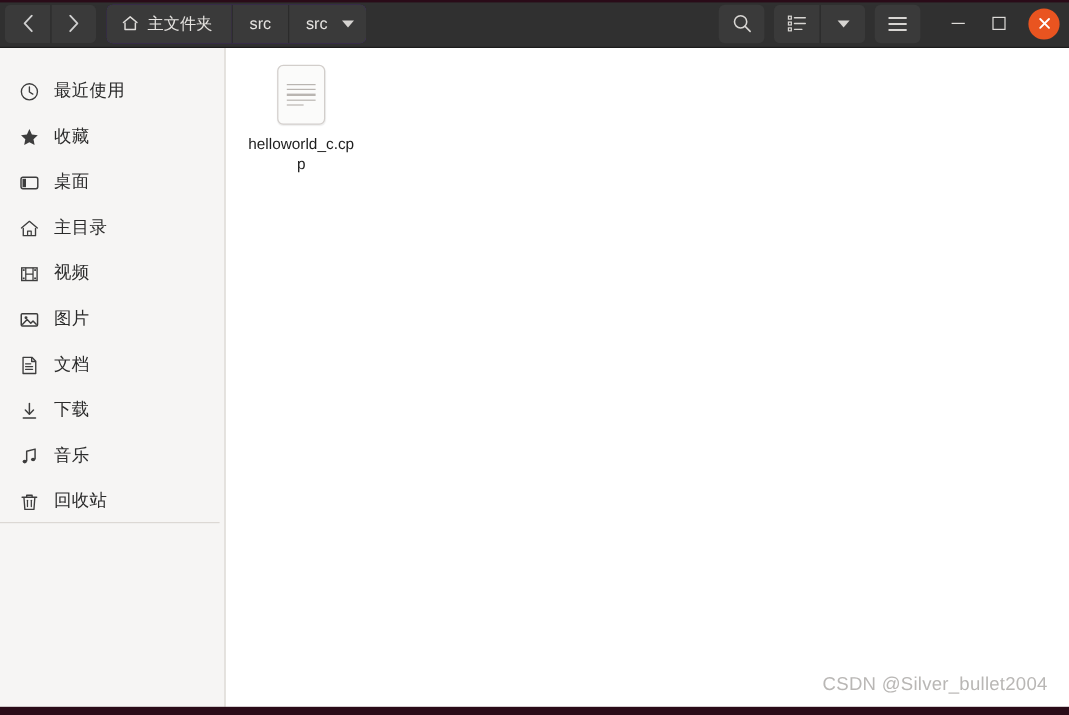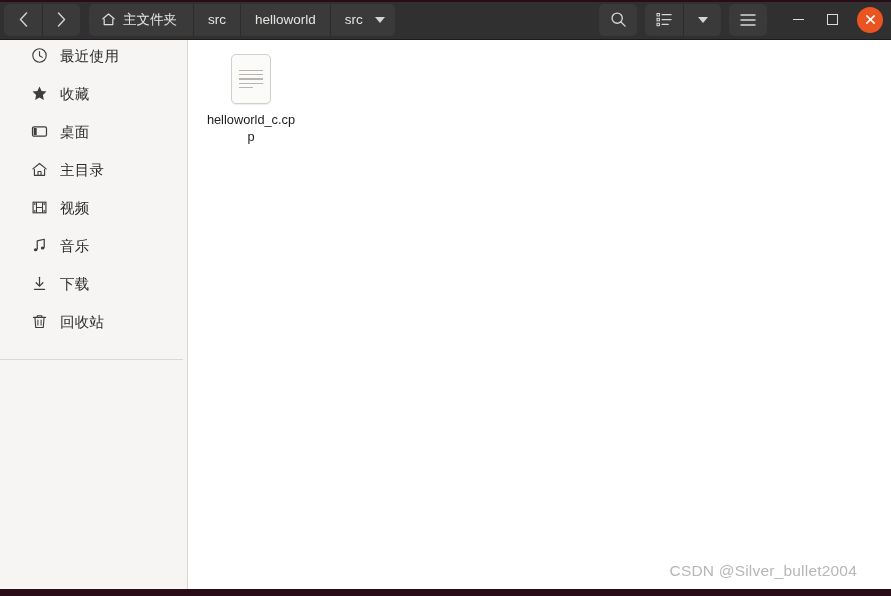--- a/index.html
+++ b/index.html
@@ -153,25 +153,24 @@
     width: 188px;
     height: 549px;
     background: #f6f5f4;
     border-right: 1px solid #d8d4d0;
     padding-top: 7px;
     overflow: hidden;
   }
   .side-item {
     height: 38px;
     display: flex;
-    align-items: flex-start;
+    align-items: flex-end;
     padding-left: 13px;
     cursor: pointer;
     user-select: none;
-    margin-left: 15px;
   }
   .side-ico {
     width: 22px;
     min-width: 22px;
     display: flex;
     align-items: center;
     justify-content: center;
     color: #3d3d3d;
     margin-right: 10px;
   }
@@ -238,21 +237,21 @@
     color: #1d1d1d;
     text-align: center;
     line-height: 1.35;
     word-break: break-all;
     font-family: "Liberation Sans", "DejaVu Sans", sans-serif;
   }
 
   
   .watermark {
     position: absolute;
-    right: 34px;
+    right: 18px;
     bottom: 16px;
     font-size: 15.5px;
     color: #b9b7b5;
     font-family: "Liberation Sans", "DejaVu Sans", sans-serif;
     letter-spacing: 0.2px;
     user-select: none;
     pointer-events: none;
   }
 
   
@@ -307,23 +306,20 @@
             </svg>
           </span>
           <span>主文件夹</span>
         </button>
 
 
         <button class="crumb">
           <span>src</span>
         </button>
 
-        <button class="crumb">
-          <span>helloworld</span>
-        </button>
 
         <button class="crumb last">
           <span>src</span>
           <span class="caret"></span>
         </button>
 
       </div>
     </div>
 
     <div class="hb-right">
@@ -428,42 +424,64 @@
           <path d="M5.8 9H12.2" stroke="#3d3d3d" stroke-width="1.1"></path>
           <rect x="3.1" y="4.6" width="1.7" height="1.5" fill="#3d3d3d"></rect>
           <rect x="3.1" y="11.9" width="1.7" height="1.5" fill="#3d3d3d"></rect>
           <rect x="13.2" y="4.6" width="1.7" height="1.5" fill="#3d3d3d"></rect>
           <rect x="13.2" y="11.9" width="1.7" height="1.5" fill="#3d3d3d"></rect>
         </svg>
       </span>
       <span class="side-label">视频</span>
     </div>
 
-
+    <div class="side-item">
+      <span class="side-ico">
+        <svg width="17" height="17" viewBox="0 0 18 18" fill="none">
+          <rect x="1.8" y="3.6" width="14.4" height="10.8" rx="1" stroke="#3d3d3d" stroke-width="1.3"></rect>
+          <circle cx="6" cy="7.2" r="1.3" fill="#3d3d3d"></circle>
+          <path d="M2.6 13.4L7 8.8L10.2 12L12.2 10L15.4 13.4" stroke="#3d3d3d" stroke-width="1.3" stroke-linejoin="round" fill="none"></path>
+        </svg>
+      </span>
+      <span class="side-label">图片</span>
+    </div>
+
+    <div class="side-item">
+      <span class="side-ico">
+        <svg width="17" height="17" viewBox="0 0 18 18" fill="none">
+          <path d="M3.4 1.9H11.2L14.6 5.3V16.1H3.4Z" stroke="#3d3d3d" stroke-width="1.2" stroke-linejoin="round"></path>
+          <path d="M11 2.2V5.6H14.4" stroke="#3d3d3d" stroke-width="1.2" stroke-linejoin="round"></path>
+          <path d="M5.6 7.6H10.2" stroke="#3d3d3d" stroke-width="1.1" stroke-linecap="round"></path>
+          <path d="M5.6 10H11.8" stroke="#3d3d3d" stroke-width="1.1" stroke-linecap="round"></path>
+          <path d="M5.6 12.4H11.8" stroke="#3d3d3d" stroke-width="1.1" stroke-linecap="round"></path>
+        </svg>
+      </span>
+      <span class="side-label">文档</span>
+    </div>
+
+    <div class="side-item">
+      <span class="side-ico">
+        <svg width="17" height="17" viewBox="0 0 18 18" fill="none">
+          <path d="M9 2.4V11.4" stroke="#3d3d3d" stroke-width="1.3" stroke-linecap="round"></path>
+          <path d="M5.4 8.2L9 11.8L12.6 8.2" stroke="#3d3d3d" stroke-width="1.3" stroke-linecap="round" stroke-linejoin="round"></path>
+          <path d="M3.6 15.1H14.4" stroke="#3d3d3d" stroke-width="1.3" stroke-linecap="round"></path>
+        </svg>
+      </span>
+      <span class="side-label">下载</span>
+    </div>
 
     <div class="side-item">
       <span class="side-ico">
         <svg width="17" height="17" viewBox="0 0 18 18" fill="none">
           <path d="M6.6 13.2V4.2L14 2.4V11.4" stroke="#3d3d3d" stroke-width="1.3" stroke-linejoin="round"></path>
           <ellipse cx="4.9" cy="13.4" rx="1.9" ry="1.6" fill="#3d3d3d"></ellipse>
           <ellipse cx="12.3" cy="11.6" rx="1.9" ry="1.6" fill="#3d3d3d"></ellipse>
         </svg>
       </span>
       <span class="side-label">音乐</span>
-    </div>
-
-    <div class="side-item">
-      <span class="side-ico">
-        <svg width="17" height="17" viewBox="0 0 18 18" fill="none">
-          <path d="M9 2.4V11.4" stroke="#3d3d3d" stroke-width="1.3" stroke-linecap="round"></path>
-          <path d="M5.4 8.2L9 11.8L12.6 8.2" stroke="#3d3d3d" stroke-width="1.3" stroke-linecap="round" stroke-linejoin="round"></path>
-          <path d="M3.6 15.1H14.4" stroke="#3d3d3d" stroke-width="1.3" stroke-linecap="round"></path>
-        </svg>
-      </span>
-      <span class="side-label">下载</span>
     </div>
 
     <div class="side-item">
       <span class="side-ico">
         <svg width="17" height="17" viewBox="0 0 18 18" fill="none">
           <path d="M2.6 4.6H15.4" stroke="#3d3d3d" stroke-width="1.3" stroke-linecap="round"></path>
           <path d="M6.6 4.4V2.9H11.4V4.4" stroke="#3d3d3d" stroke-width="1.2" stroke-linejoin="round"></path>
           <path d="M4.2 4.8L5 15.3H13L13.8 4.8" stroke="#3d3d3d" stroke-width="1.2" stroke-linejoin="round"></path>
           <path d="M7.3 7.3V12.8" stroke="#3d3d3d" stroke-width="1.1" stroke-linecap="round"></path>
           <path d="M10.7 7.3V12.8" stroke="#3d3d3d" stroke-width="1.1" stroke-linecap="round"></path>

